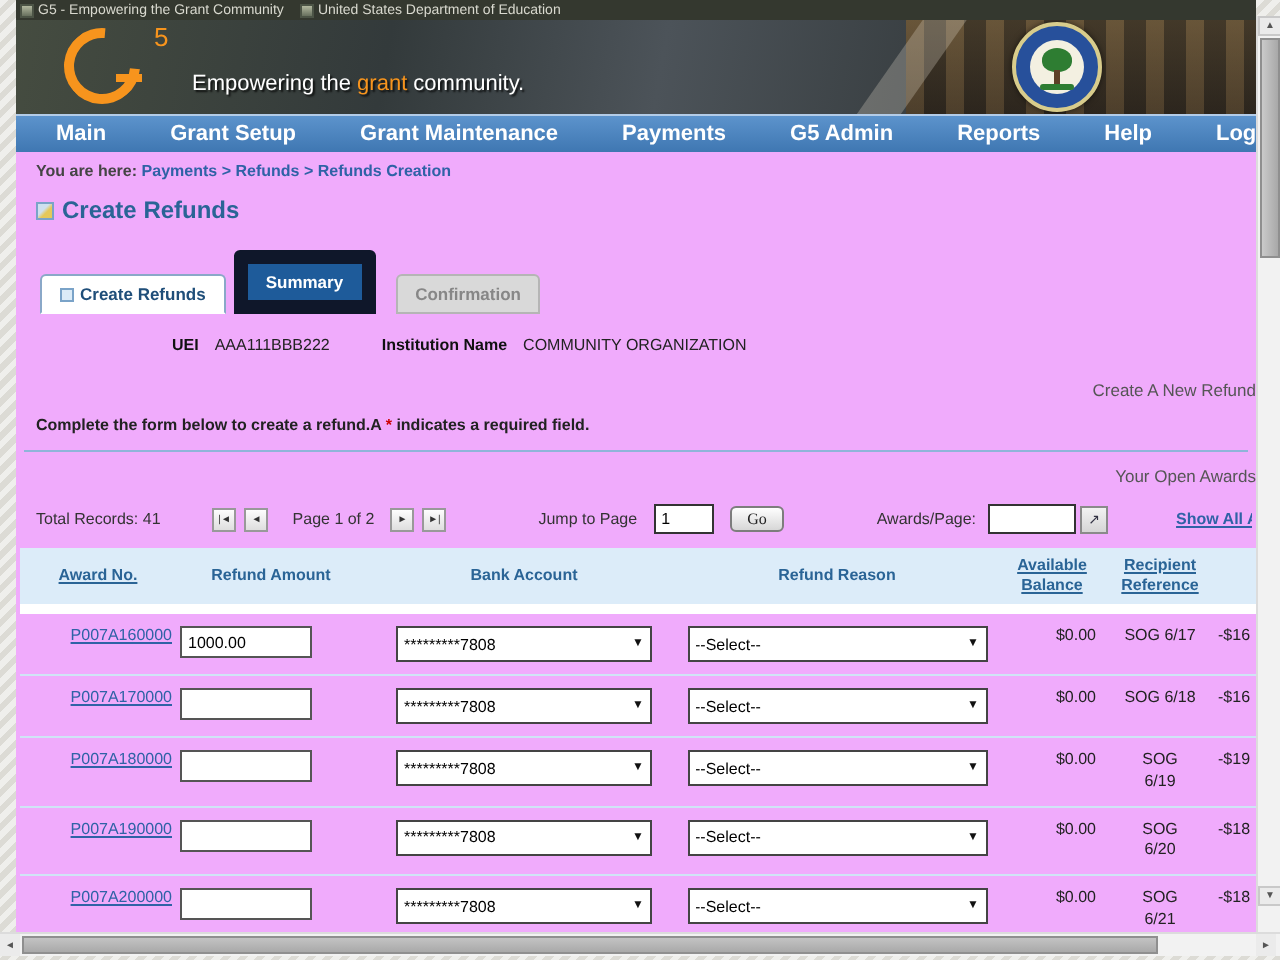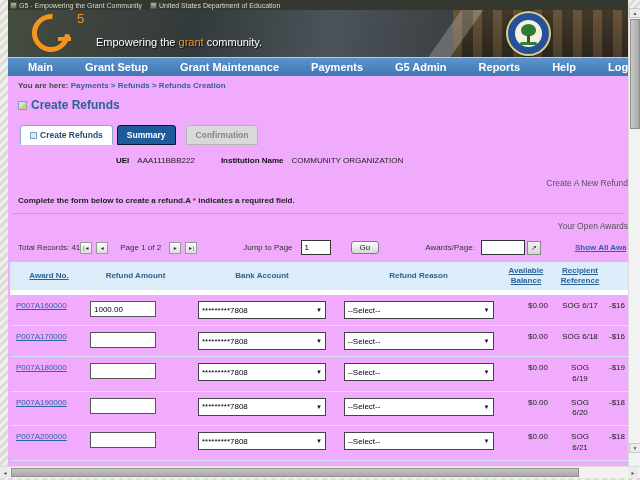--- a/index.html
+++ b/index.html
@@ -46,51 +46,51 @@
   .bc-sep { color: #2f62a6; font-weight: bold; }
 
   .page-title { margin: 8px 0 0 10px; display: flex; align-items: center; gap: 4px; }
   .pt-icon { width: 9px; height: 9px; border: 1px solid #7aa3c8; background: linear-gradient(135deg,#cfe0ef 40%,#e5c85a 60%); flex: none; }
   .pt-text { color: #2a6496; font-weight: bold; font-size: 12px; }
 
   .tabs { display: flex; align-items: flex-end; margin: 13px 0 0 12px; }
   .tab { font-size: 8.5px; font-weight: bold; padding: 4px 9px; border-radius: 3px 3px 0 0; white-space: nowrap; cursor: pointer; }
   .tab.active { background: #fff; color: #1f4e79; border: 1px solid #8aa8c8; border-bottom: 1px solid #fff; display: flex; align-items: center; gap: 3px; }
   .tab-icon { width: 7px; height: 7px; border: 1px solid #7aa3c8; background: #dcebf7; flex: none; }
-  .tab.summary { background: #1e5b9a; color: #fff; border: 1px solid #0f172a; margin-left: 4px; }
+  .tab.summary { background: #1e5b9a; color: #fff; border: 7px solid #0f172a; margin-left: 4px; }
   .tab.disabled { background: #d9d9d9; color: #878787; border: 1px solid #b5b5b5; margin-left: 10px; }
 
-  .identity { margin-top: 11px; padding-left: 108px; font-size: 8px; display: flex; align-items: center; white-space: nowrap; }
+  .identity { margin-top: 11px; padding-left: 78px; font-size: 8px; display: flex; align-items: center; white-space: nowrap; }
   .id-label { font-weight: bold; color: #111; }
   .id-value { color: #222; margin-left: 8px; }
   .id-gap { width: 26px; flex: none; }
 
   .section-label { margin: 13px 0 0 10px; font-size: 8.5px; color: #555; text-align: right; }
   .instruction { margin: 8px 0 0 10px; font-size: 8px; font-weight: bold; color: #222; }
   .star { color: #cc0000; }
   .divider { margin: 8px 4px 0 4px; border-top: 1px solid #8fb4d9; }
 
   .pager { display: flex; align-items: center; margin: 9px 0 0 10px; width: 608px; overflow: hidden; font-size: 8px; color: #333; white-space: nowrap; }
-  .pg-total { }
+  .pg-total { margin-right: 26px; }
   .pg-btn { width: 12px; height: 12px; border: 1px solid #999; background: linear-gradient(#fdfdfd,#dedede); font-size: 5px; color: #333; display: inline-flex; align-items: center; justify-content: center; margin-right: 4px; cursor: pointer; flex: none; }
   .pg-label { margin: 0 8px; }
   .pg-jump-label { margin-left: 42px; }
   .pg-input { width: 30px; height: 15px; border: 1px solid #333; font-size: 8px; padding: 0 3px; margin-left: 8px; }
-  .pg-go { margin-left: 20px; padding: 1px 8px; border: 1px solid #7d7d7d; border-radius: 3px; background: linear-gradient(#fefefe,#d7d7d7); font-size: 8px; color: #222; cursor: pointer; }
+  .pg-go { margin-left: 8px; padding: 1px 8px; border: 1px solid #7d7d7d; border-radius: 3px; background: linear-gradient(#fefefe,#d7d7d7); font-size: 8px; color: #222; cursor: pointer; font-family: Liberation Serif, serif; }
   .pg-app-label { margin-left: 46px; }
   .pg-app-input { width: 44px; height: 15px; border: 1px solid #333; font-size: 8px; padding: 0 3px; margin-left: 6px; }
   .pg-app-btn { width: 14px; height: 14px; border: 1px solid #8a8a8a; background: linear-gradient(#f2f2f2,#d5d5d5); font-size: 7px; color: #334; display: inline-flex; align-items: center; justify-content: center; margin-left: 2px; cursor: pointer; flex: none; }
   .pg-showall { margin-left: 34px; color: #2f62a6; font-weight: bold; text-decoration: underline; cursor: pointer; flex: none; }
 
   .table-wrap { margin: 7px 0 0 2px; width: 618px; height: 208px; overflow: hidden; }
   table { border-collapse: collapse; table-layout: fixed; width: 660px; font-size: 8px; }
   thead th { background: #dcecf9; color: #2a6496; font-weight: bold; text-align: center; vertical-align: middle; padding: 4px 2px; line-height: 1.25; border-bottom: 5px solid #fff; }
   th .sort { text-decoration: underline; cursor: pointer; }
   tbody td { border-bottom: 1px solid #cfe4f5; padding: 6px 2px; vertical-align: top; color: #222; }
-  td.c-award { padding-left: 6px; }
+  td.c-award { padding-left: 6px; text-align: right; }
   td.c-award a { color: #2f62a6; font-size: 8px; }
   .amount-input { width: 66px; height: 16px; border: 1px solid #555; font-size: 8px; padding: 0 3px; }
   td.c-bank, td.c-reason { text-align: center; }
   .sel { position: relative; display: inline-block; text-align: left; }
   .sel select { appearance: none; -webkit-appearance: none; border: 1px solid #444; border-radius: 0; background: #fff; height: 18px; font-size: 8px; padding: 0 0 0 3px; width: 100%; font-family: "Liberation Sans", sans-serif; }
   .sel .sel-arrow { position: absolute; right: 4px; top: 6px; font-size: 6px; color: #111; pointer-events: none; }
   .sel.bank { width: 128px; }
   .sel.reason { width: 150px; }
   td.c-balance { text-align: right; padding-right: 8px; }
   td.c-recip { text-align: center; white-space: pre-line; line-height: 1.35; margin-left: 36px; }

